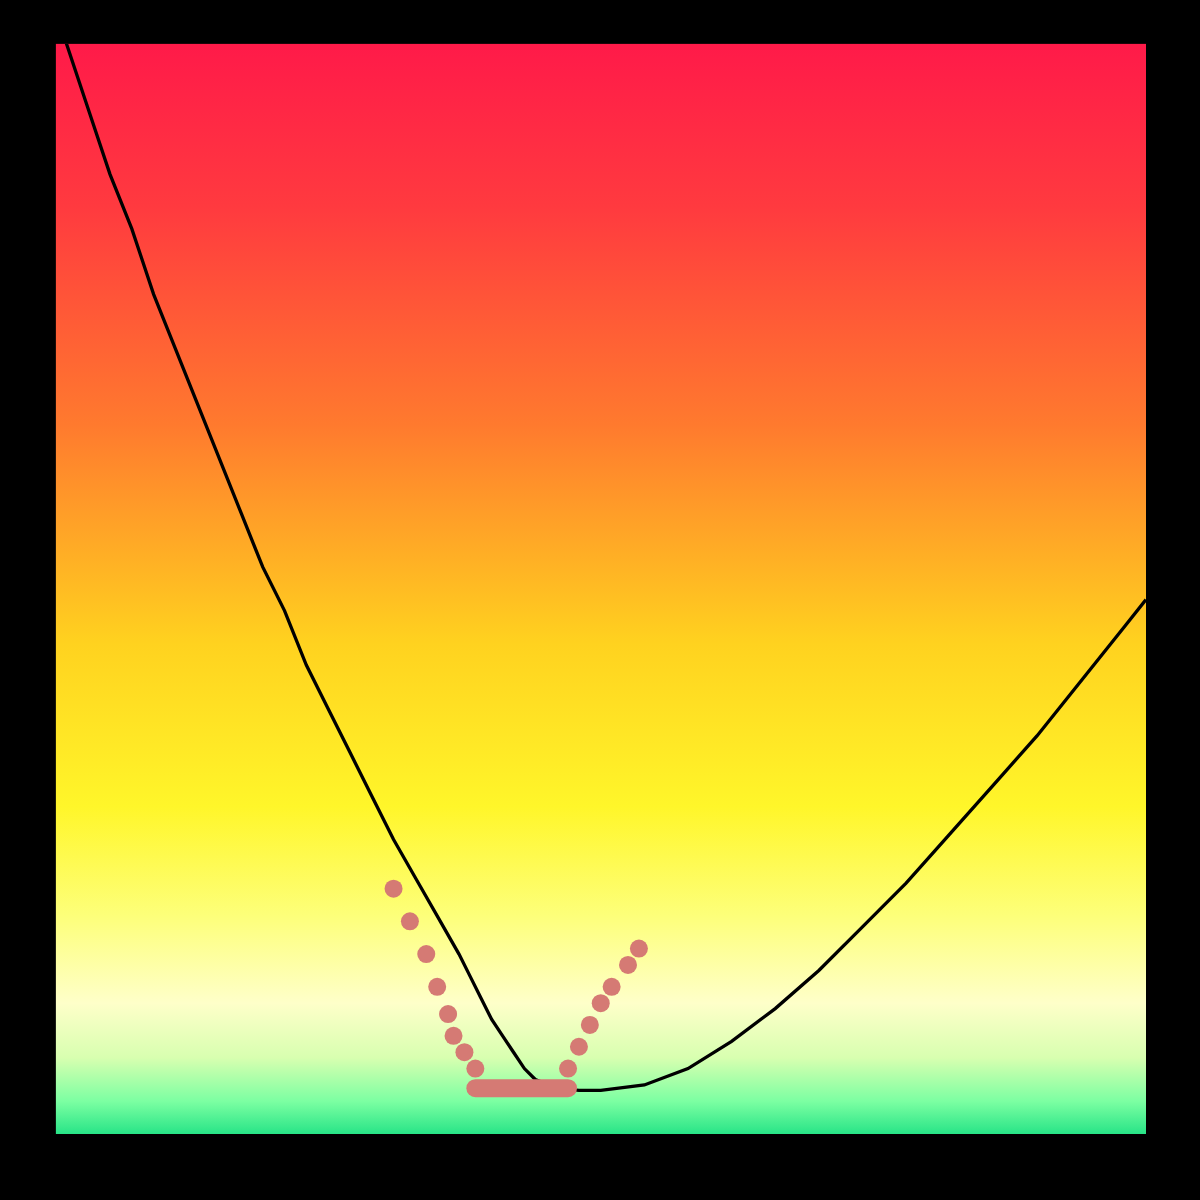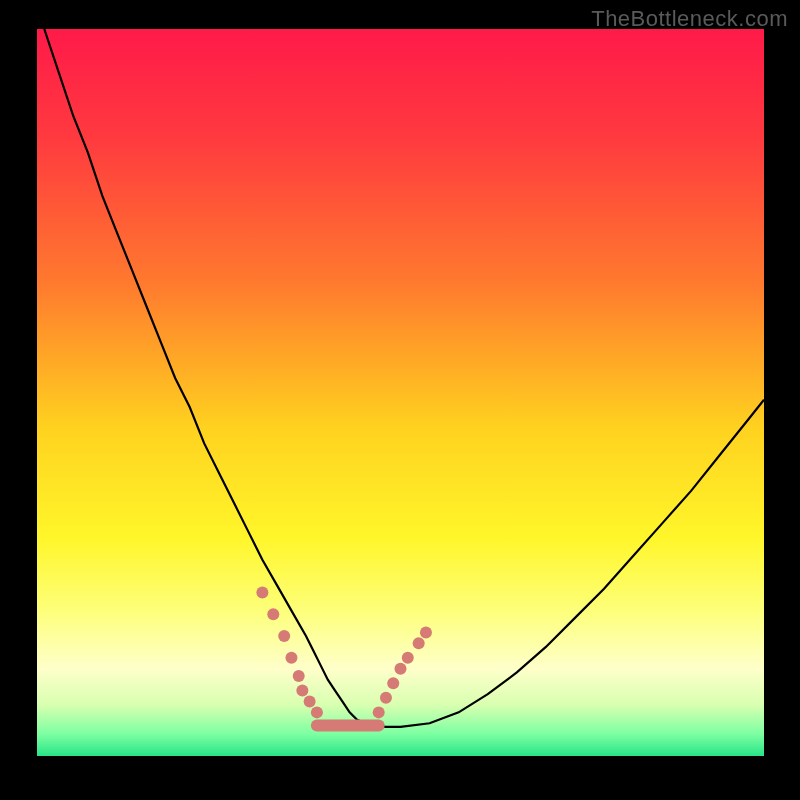--- a/index.html
+++ b/index.html
@@ -43,21 +43,20 @@
   .curve-layer {
     position: absolute;
     inset: 0;
   }
 </style>
 </head>
 <body>
 
 <div class="stage">
 
-  <div class="watermark">TheBottleneck.com</div>
 
   <div class="plot-area">
     <svg class="gradient" viewBox="0 0 100 100" preserveAspectRatio="none">
       <defs>
         <linearGradient id="bg-grad" x1="0" y1="0" x2="0" y2="1">
             <stop offset="0%" stop-color="#ff1a49"></stop>
             <stop offset="15%" stop-color="#ff3a3f"></stop>
             <stop offset="35%" stop-color="#ff7a2e"></stop>
             <stop offset="55%" stop-color="#ffd21f"></stop>
             <stop offset="70%" stop-color="#fff62a"></stop>

